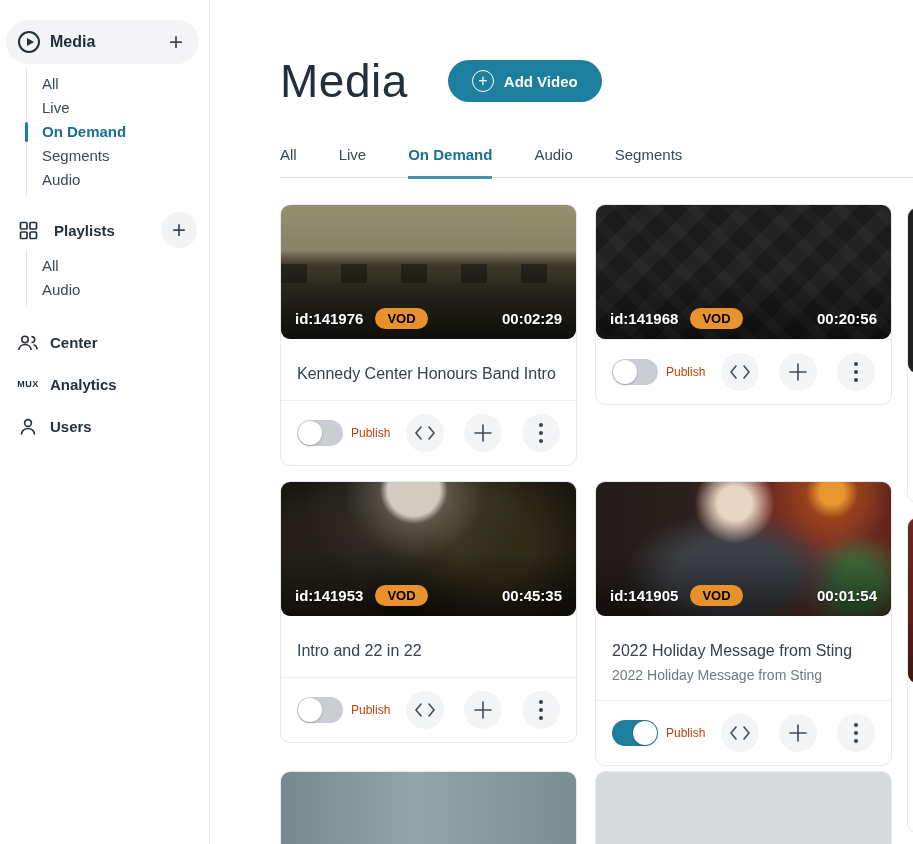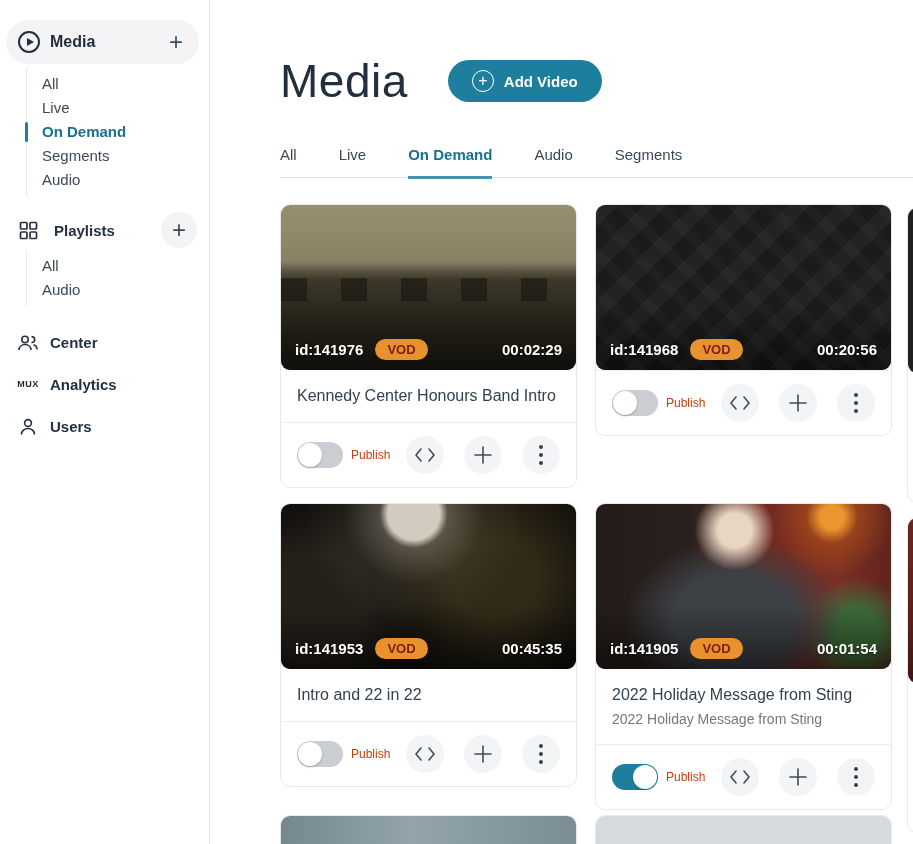--- a/index.html
+++ b/index.html
@@ -54,30 +54,30 @@
 
   .tabs { display:flex; gap:42px; margin-top:38px; border-bottom:1px solid #e2e5e9; }
   .tab { padding-bottom:13px; font-size:15px; color:#3c4854; cursor:pointer; }
   .tab.active { color:#17718f; font-weight:bold; border-bottom:3px solid #4493b3; margin-bottom:-2px; }
 
   
   .grid { margin-top:26px; }
   .row { display:flex; gap:18px; align-items:flex-start; margin-bottom:15px; }
   .row.last { margin-bottom:5px; }
   .card { width:297px; background:#fff; border:1px solid #e6e9ec; border-radius:10px; }
-  .thumb { height:165px; border-radius:9px; position:relative; overflow:hidden; }
+  .thumb { height:134px; border-radius:9px; position:relative; overflow:hidden; }
   .thumb-shade { position:absolute; left:0; right:0; bottom:0; height:64px;
     background:linear-gradient(180deg, rgba(0,0,0,0) 0%, rgba(0,0,0,.5) 100%); }
   .thumb-meta { position:absolute; left:14px; right:14px; bottom:10px;
     display:flex; align-items:center; color:#fff; font-size:15px; font-weight:bold;
     text-shadow:0 1px 2px rgba(0,0,0,.4); }
-  .vod-badge { background:#e8912d; color:#7f1d1d; font-size:13px; font-weight:bold;
+  .vod-badge { background:#e8912d; color:#000000; font-size:13px; font-weight:bold;
     padding:3px 12px; border-radius:12px; margin-left:12px; text-shadow:none; }
   .duration { margin-left:auto; }
-  .card-body { padding:15px 16px 16px; min-height:50px; }
+  .card-body { padding:15px 16px 16px; min-height:50px;margin-top:9px; }
   .card-title { font-size:16px; line-height:21px; color:#34414e; }
   .card-subtitle { font-size:14px; line-height:18px; color:#71797f; margin-top:5px; }
   .card-subtitle:empty { display:none; }
   .card-footer { border-top:1px solid #eceef1; padding:13px 16px; display:flex; align-items:center; }
   .toggle { width:46px; height:26px; border-radius:13px; background:#caced2; position:relative;
     cursor:pointer; flex:none; }
   .toggle .knob { position:absolute; top:1px; left:1px; width:24px; height:24px; border-radius:50%;
     background:#fff; box-shadow:0 1px 2px rgba(0,0,0,.25); }
   .toggle.on { background:#1d7e9d; }
   .toggle.on .knob { left:auto; right:1px; }

